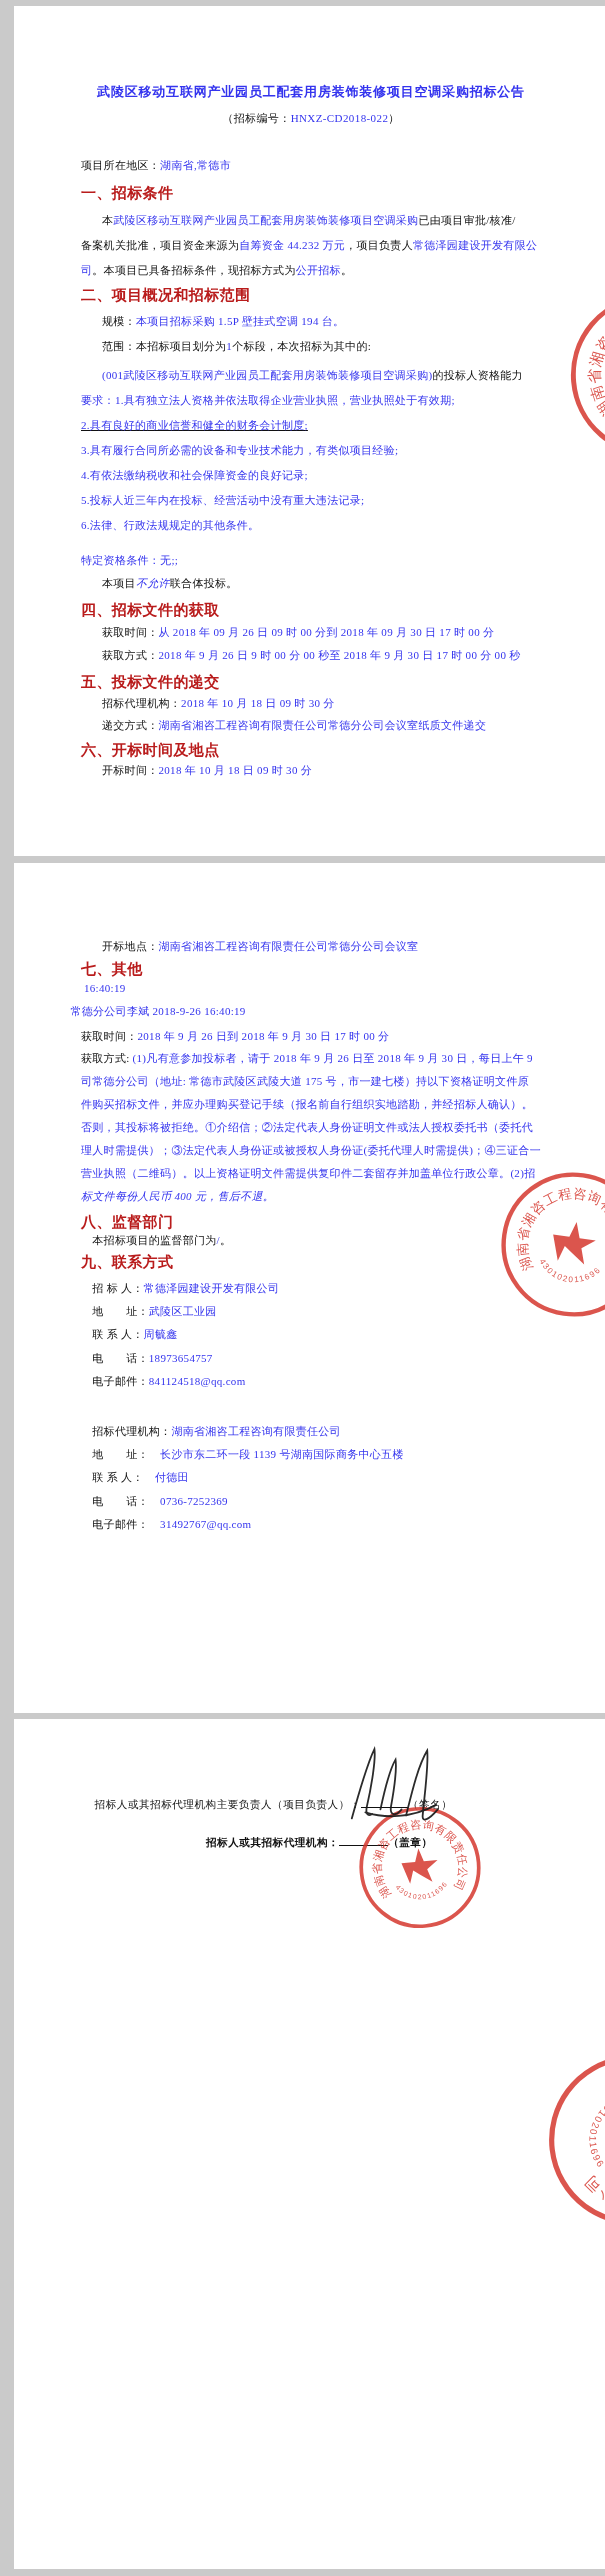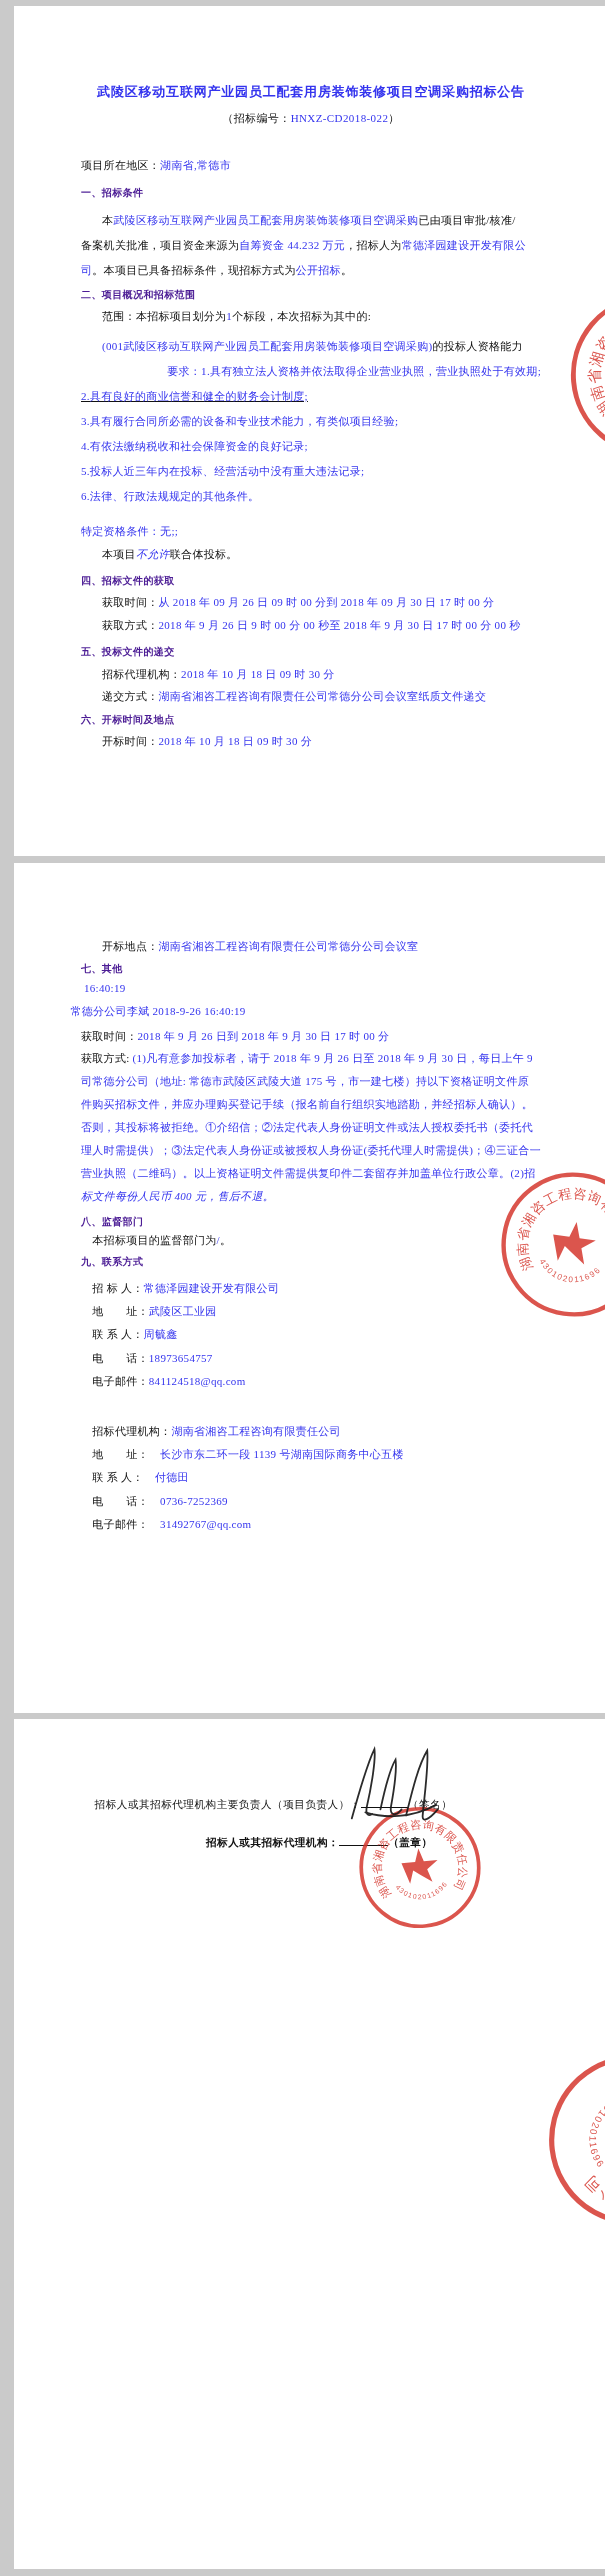--- a/index.html
+++ b/index.html
@@ -37,22 +37,22 @@
     color:#3434ee;
     letter-spacing:0.8px;
   }
   .blk.st{
     font-size:11px;
     letter-spacing:0.4px;
   }
   .blk.h{
     font-family:"Liberation Sans","DejaVu Sans",sans-serif;
     font-weight:700;
-    font-size:10px;
-    color:#4c1d95;
+    font-size:15px;
+    color:#b91c1c;
     letter-spacing:0.4px;
   }
   .blk.p3{font-size:10.6px;letter-spacing:0.5px;}
   .seg-k{color:#111;}
   .seg-b{color:#3434ee;}
   .seg-bi{color:#3434ee;font-style:italic;}
   .seg-x{color:inherit;}
   .ul{
     display:inline-block;
     border-bottom:0.9px solid #111;
@@ -89,26 +89,27 @@
 
 <div class="doc-viewer">
 
   <div class="page page1">
     <div class="content">
         <div class="blk t" style="margin-top: 76px; line-height: 19.7px; text-align: center;"><span class="seg-x">武陵区移动互联网产业园员工配套用房装饰装修项目空调采购招标公告</span></div>
         <div class="blk st" style="margin-top: 7.6px; line-height: 18px; text-align: center;"><span class="seg-k">（招标编号：</span><span class="seg-b">HNXZ-CD2018-022</span><span class="seg-k">）</span></div>
         <div class="blk" style="margin-top: 30px; line-height: 16.6px;"><span class="seg-k">项目所在地区：</span><span class="seg-b">湖南省,常德市</span></div>
         <div class="blk h" style="margin-top: 10.6px; line-height: 18px;"><span class="seg-x">一、招标条件</span></div>
         <div class="blk" style="margin-top: 6px; line-height: 25px; margin-left: 21px;"><span class="seg-k">本</span><span class="seg-b">武陵区移动互联网产业园员工配套用房装饰装修项目空调采购</span><span class="seg-k">已由项目审批/核准/</span></div>
-        <div class="blk" style="line-height: 25px;"><span class="seg-k">备案机关批准，项目资金来源为</span><span class="seg-b">自筹资金 44.232 万元</span><span class="seg-k">，招标人为</span><span class="seg-b">常德泽园建设开发有限公</span></div>
+        <div class="blk" style="line-height: 25px;"><span class="seg-k">备案机关批准，项目资金来源为</span><span class="seg-b">自筹资金 44.232 万元</span><span class="seg-k">，项目负责人</span><span class="seg-b">常德泽园建设开发有限公</span></div>
         <div class="blk" style="line-height: 25px;"><span class="seg-b">司</span><span class="seg-k">。本项目已具备招标条件，现招标方式为</span><span class="seg-b">公开招标</span><span class="seg-k">。</span></div>
         <div class="blk h" style="margin-top: 3px; line-height: 18px;"><span class="seg-x">二、项目概况和招标范围</span></div>
+        <div class="blk" style="margin-top: 4.5px; line-height: 25px; margin-left: 21px;"><span class="seg-k">规模：</span><span class="seg-b">本项目招标采购 1.5P 壁挂式空调 194 台。</span></div>
         <div class="blk" style="line-height: 25px; margin-left: 21px;"><span class="seg-k">范围：本招标项目划分为</span><span class="seg-b">1</span><span class="seg-k">个标段，本次招标为其中的:</span></div>
         <div class="blk" style="margin-top: 4.5px; line-height: 25px; margin-left: 21px;"><span class="seg-b">(001武陵区移动互联网产业园员工配套用房装饰装修项目空调采购)</span><span class="seg-k">的投标人资格能力</span></div>
-        <div class="blk" style="line-height: 25px; text-align: right;"><span class="seg-b">要求：1.具有独立法人资格并依法取得企业营业执照，营业执照处于有效期;</span></div>
+        <div class="blk" style="line-height: 25px;"><span class="seg-b">要求：1.具有独立法人资格并依法取得企业营业执照，营业执照处于有效期;</span></div>
         <div class="blk" style="line-height: 25px; text-decoration: underline;"><span class="seg-b">2.具有良好的商业信誉和健全的财务会计制度;</span></div>
         <div class="blk" style="line-height: 25px;"><span class="seg-b">3.具有履行合同所必需的设备和专业技术能力，有类似项目经验;</span></div>
         <div class="blk" style="line-height: 25px;"><span class="seg-b">4.有依法缴纳税收和社会保障资金的良好记录;</span></div>
         <div class="blk" style="line-height: 25px;"><span class="seg-b">5.投标人近三年内在投标、经营活动中没有重大违法记录;</span></div>
         <div class="blk" style="line-height: 25px;"><span class="seg-b">6.法律、行政法规规定的其他条件。</span></div>
         <div class="blk" style="margin-top: 10.6px; line-height: 23px;"><span class="seg-b">特定资格条件：无;;</span></div>
         <div class="blk" style="line-height: 23px; margin-left: 21px;"><span class="seg-k">本项目</span><span class="seg-bi">不允许</span><span class="seg-k">联合体投标。</span></div>
         <div class="blk h" style="margin-top: 6px; line-height: 18px;"><span class="seg-x">四、招标文件的获取</span></div>
         <div class="blk" style="margin-top: 1.5px; line-height: 23px; margin-left: 21px;"><span class="seg-k">获取时间：</span><span class="seg-b">从 2018 年 09 月 26 日 09 时 00 分到 2018 年 09 月 30 日 17 时 00 分</span></div>
         <div class="blk" style="line-height: 23px; margin-left: 21px;"><span class="seg-k">获取方式：</span><span class="seg-b">2018 年 9 月 26 日 9 时 00 分 00 秒至 2018 年 9 月 30 日 17 时 00 分 00 秒</span></div>

